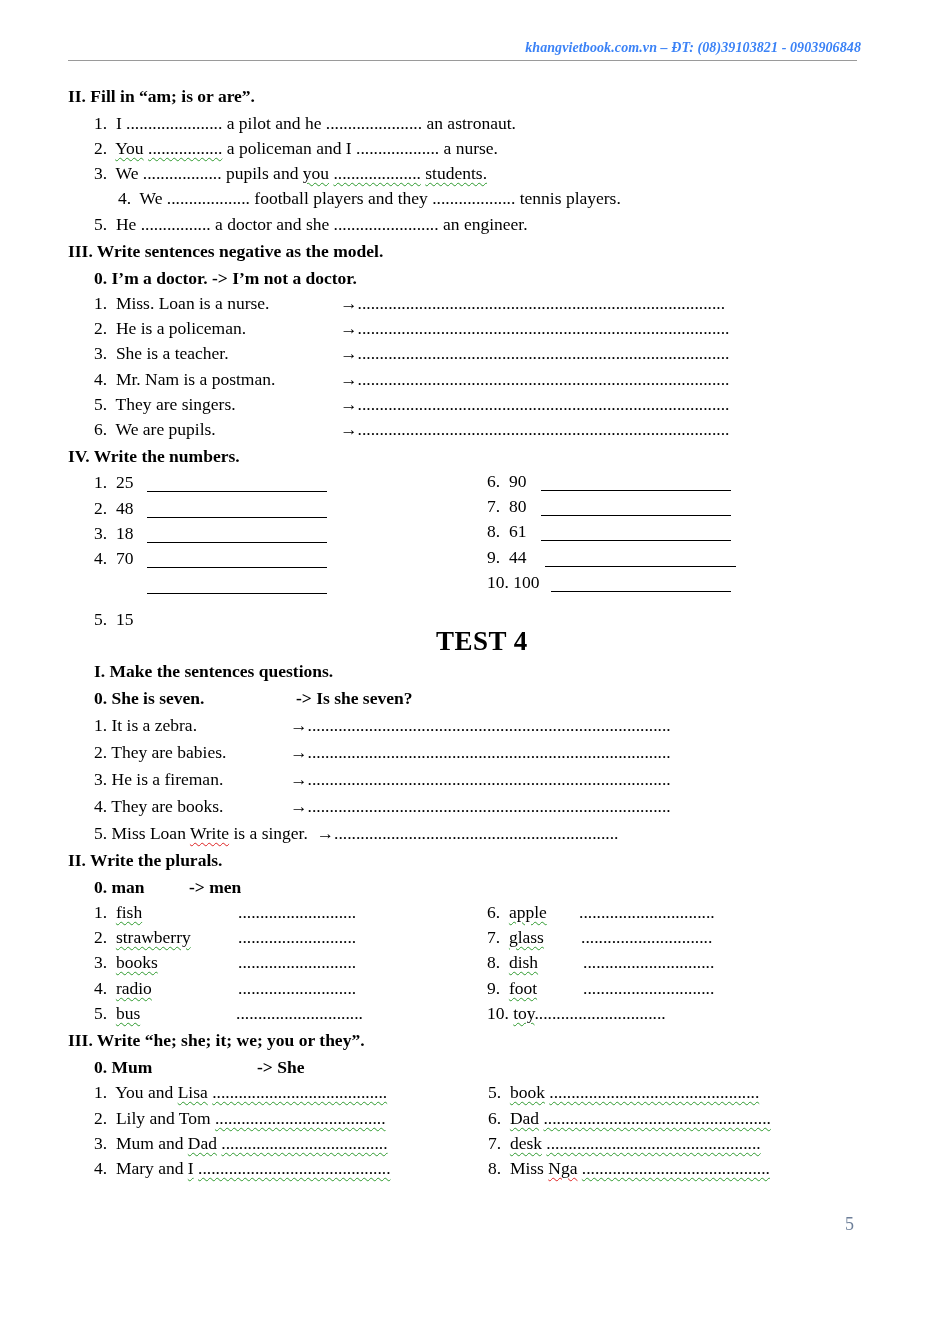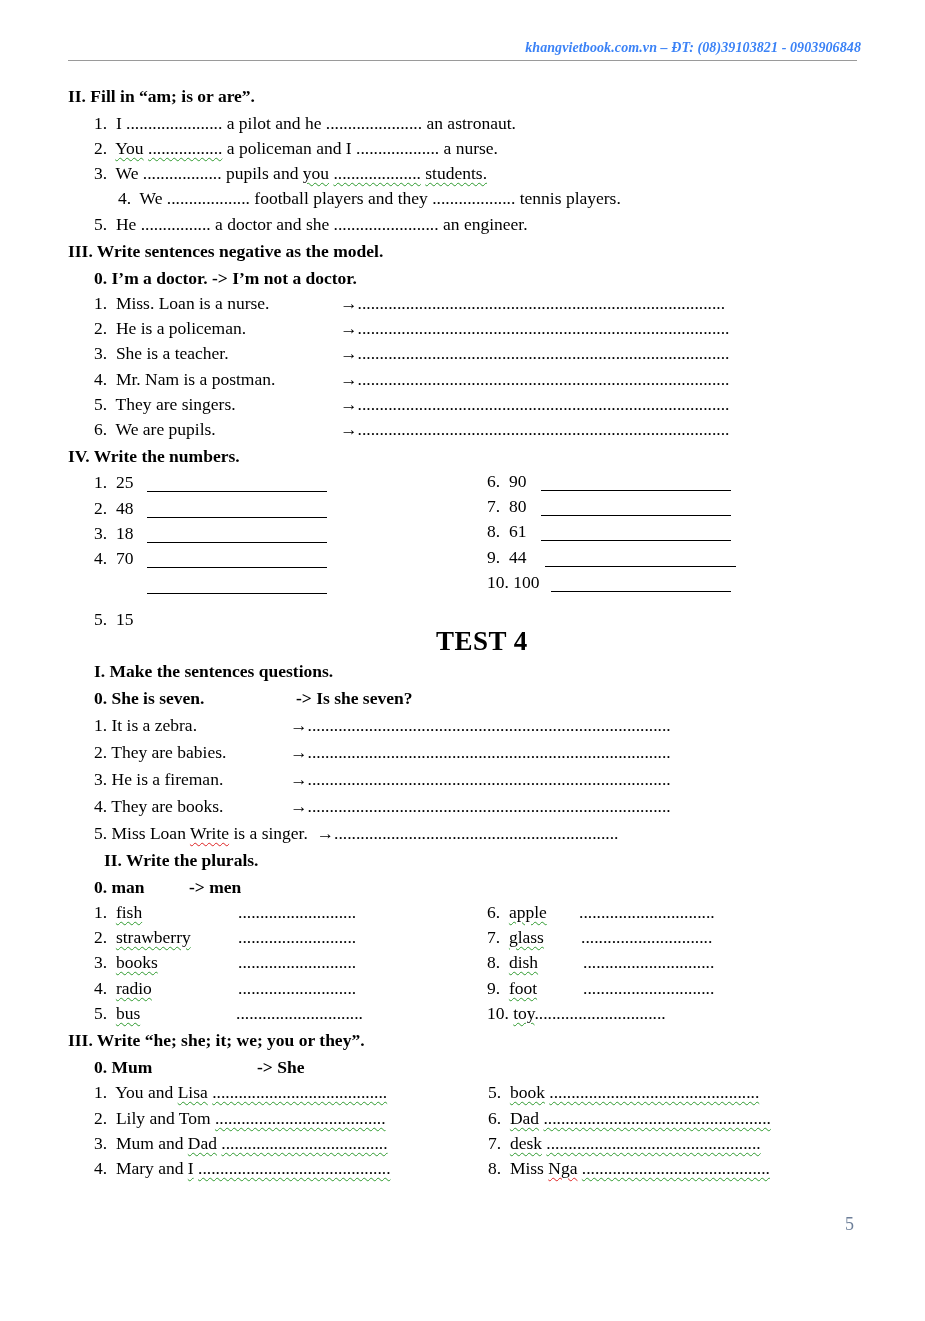--- a/index.html
+++ b/index.html
@@ -132,21 +132,21 @@
 <div class="line" style="left:290px; top:795px;"><span>→</span><span>...................................................................................</span></div>
 
 <div class="line" style="left:94px; top:822px;">
   <span>5.</span>
   <span>Miss Loan</span>
   <span class="sqr">Write</span>
   <span>is a singer.</span>&nbsp;
   <span>→</span><span>.................................................................</span>
 </div>
 
-<div class="line b" style="left:68px; top:849px;margin-left:36px;">II. Write the plurals.</div>
+<div class="line b" style="left:68px; top:849px;">II. Write the plurals.</div>
 <div class="line b" style="left:94px; top:876px;">0.  man</div>
 <div class="line b" style="left:189px; top:876px;">-&gt; men</div>
 
 <div class="line" style="left:94px; top:901px;"><span>1.</span>&nbsp; <span class="sq">fish</span></div>
 <div class="line" style="left:238px; top:901px;">...........................</div>
 <div class="line" style="left:94px; top:926px;"><span>2.</span>&nbsp; <span class="sq">strawberry</span></div>
 <div class="line" style="left:238px; top:926px;">...........................</div>
 <div class="line" style="left:94px; top:951px;"><span>3.</span>&nbsp; <span class="sq">books</span></div>
 <div class="line" style="left:238px; top:951px;">...........................</div>
 <div class="line" style="left:94px; top:977px;"><span>4.</span>&nbsp; <span class="sq">radio</span></div>

